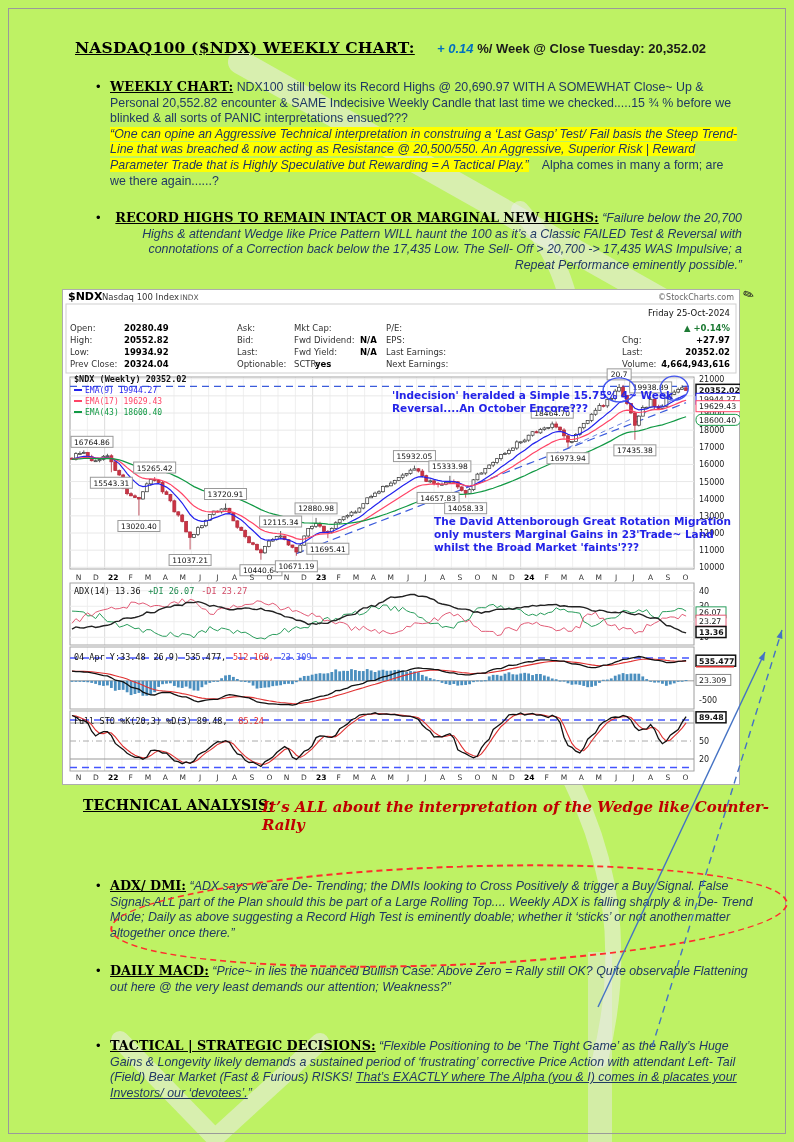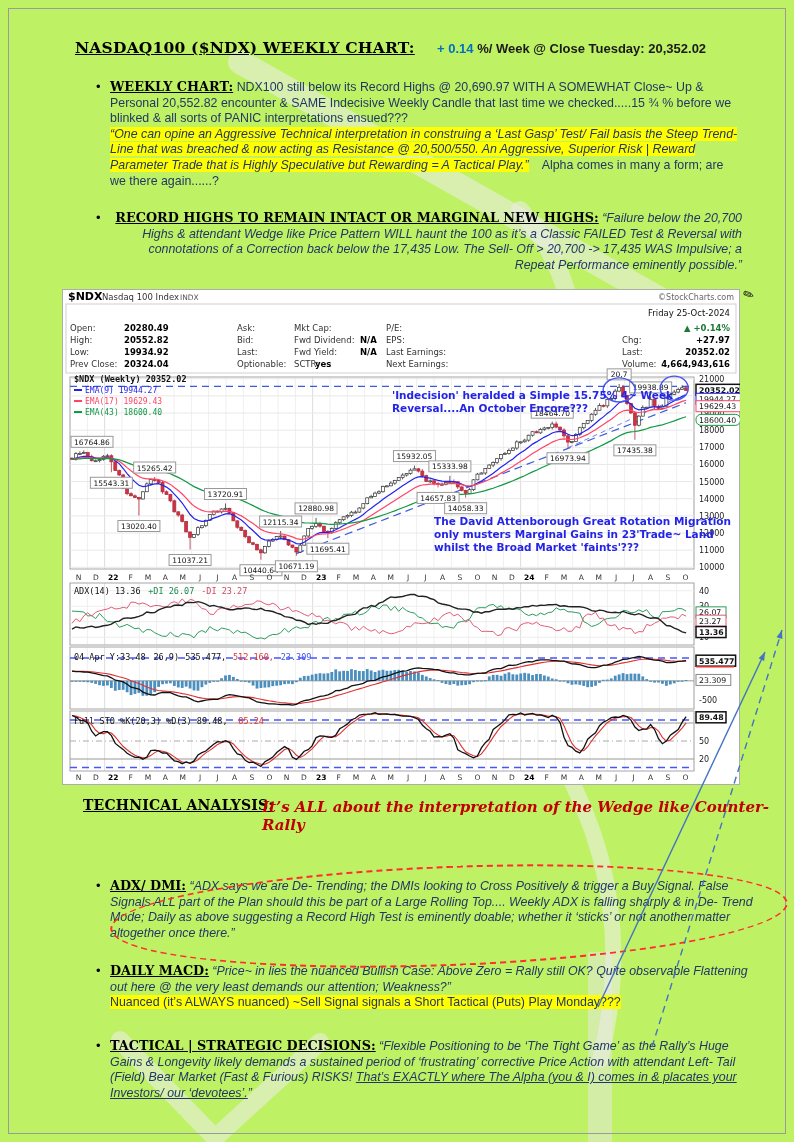--- a/index.html
+++ b/index.html
@@ -4,21 +4,21 @@
 <style>
   html,body{margin:0;padding:0;background:#ffffff;}
   #page{position:relative;width:794px;height:1142px;background:#bef264;overflow:hidden;
         font-family:"Liberation Sans",sans-serif;}
   #border{position:absolute;left:8px;top:8px;right:8px;bottom:8px;border:1px solid #9a9a9a;}
   .abs{position:absolute;}
   .serifhead{font-family:"DejaVu Serif",serif;font-weight:bold;color:#000;
              text-decoration:underline;letter-spacing:.2px;}
   #title{left:75px;top:38px;font-size:15.5px;}
   #hdr-right{left:437px;top:41px;font-size:13px;font-weight:bold;color:#1a1a1a;}
-  #hdr-right .chg{color:#0070c0;}
+  #hdr-right .chg{color:#0070c0;font-style:italic;}
   .bullet{position:absolute;font-size:12.4px;line-height:15.6px;color:#203864;}
   .bullet::before{content:"\2022";position:absolute;left:-14px;top:0;color:#000;font-size:13px;}
   .bh{font-family:"DejaVu Serif",serif;font-weight:bold;font-size:12.8px;color:#000;
       text-decoration:underline;}
   .navy{color:#203864;}
   .q{font-style:italic;color:#203864;}
   .hl{background:#ffff00;margin-top:28px;}
   .ul{text-decoration:underline;}
   #tech-head{left:75px;top:797px;font-size:14px;margin-left:8px;}
   #tech-note{left:262px;top:798px;font-size:15px;color:#c00000;font-weight:bold;
@@ -935,21 +935,20 @@
   <div id="tech-head" class="abs serifhead">TECHNICAL ANALYSIS:</div>
   <div id="tech-note" class="abs">It’s ALL about the interpretation of the Wedge like Counter- Rally</div>
 
 
   <div class="bullet" style="left:110px;top:878px;width:648px;">
     <span class="bh">ADX/ DMI:</span><span class="q"> “ADX says we are De- Trending; the DMIs looking to Cross Positively &amp; trigger a Buy Signal. False Signals ALL part of the Plan should this be part of a Large Rolling Top.... Weekly ADX is falling sharply &amp; in De- Trend Mode; Daily as above suggesting a Record High Test is eminently doable; whether it ‘sticks’ or not another matter altogether once there.”</span>
   </div>
 
   <div class="bullet" style="left:110px;top:963px;width:648px;">
     <span class="bh">DAILY MACD:</span><span class="q"> “Price~ in lies the nuanced Bullish Case: Above Zero = Rally still OK? Quite observable Flattening out here @ the very least demands our attention; Weakness?”</span><br>
-    <span class="hl navy">Nuanced (it’s ALWAYS nuanced) ~Sell Signal signals a Short Tactical (Puts) Play Monday???</span>
   </div>
 
   <div class="bullet" style="left:110px;top:1026px;width:648px;margin-top:12px;">
     <span class="bh">TACTICAL | STRATEGIC DECISIONS:</span><span class="q"> “Flexible Positioning to be ‘The Tight Game’ as the Rally’s Huge Gains &amp; Longevity likely demands a sustained period of ‘frustrating’ corrective Price Action with attendant Left- Tail (Field) Bear Market (Fast &amp; Furious) RISKS! </span><span class="q ul">That’s EXACTLY where The Alpha (you &amp; I) comes in &amp; placates your Investors/ our ‘devotees’.</span><span class="q">”</span>
   </div>
 
   <div id="ellipse" class="abs"></div>
   <svg id="arrows" class="overlay" width="794" height="1142">
       <line x1="598" y1="1007" x2="765" y2="652" stroke="#4472c4" stroke-width="1.4" stroke-dasharray="none"></line>
       <polygon points="765.0,652.0 764.2,661.0 758.6,658.3" fill="#4472c4"></polygon>

